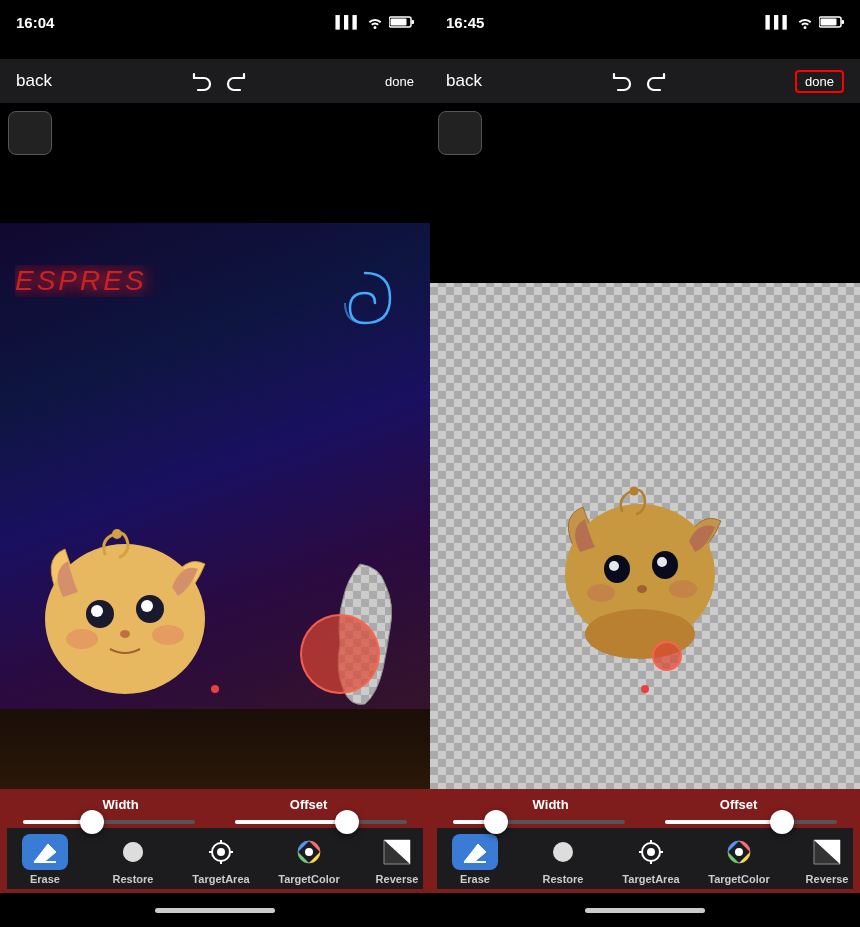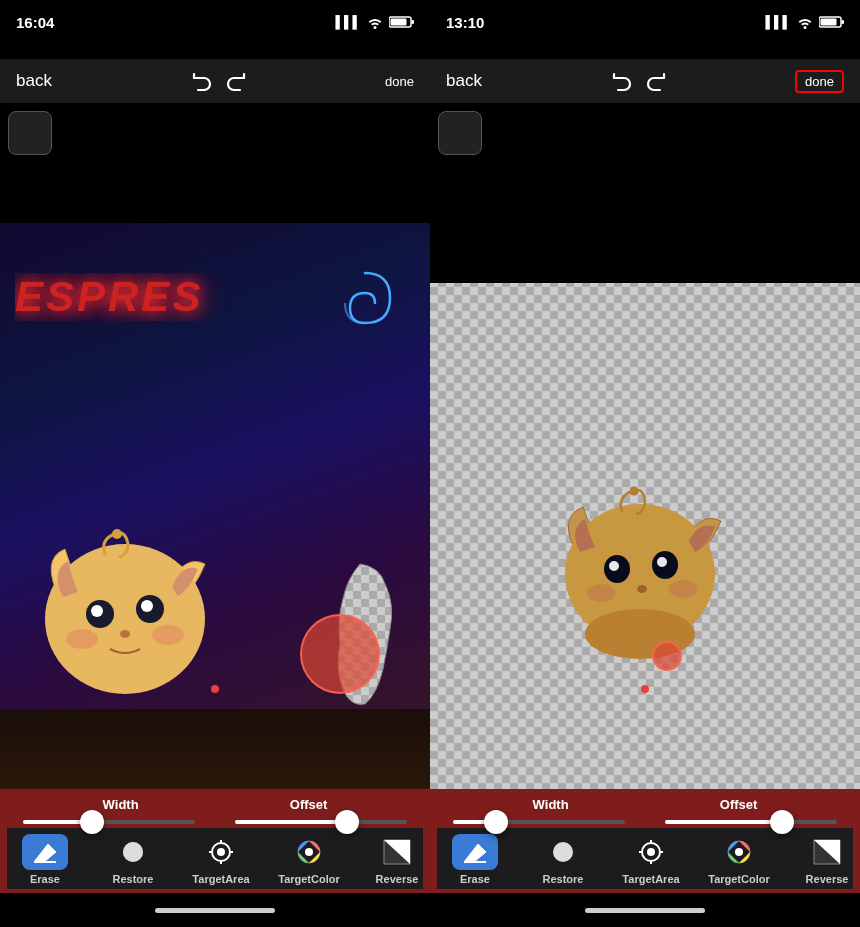--- a/index.html
+++ b/index.html
@@ -298,21 +298,21 @@
 
   <div class="canvas-area">
     <div class="checkerboard"></div>
     <div class="black-top"></div>
 
     <div class="thumbnail-box" style="z-index:20;"></div>
 
     <div class="image-layer left-image">
 
       <div style="position:absolute;top:0;left:0;right:0;bottom:0;background:linear-gradient(160deg,#120830 0%,#0d1540 25%,#1a1060 45%,#2a0a40 65%,#3a1820 100%);"></div>
-      <div style="position:absolute;top:50px;left:15px;right:0;font-size:42px;font-weight:700;color:#cc2222;text-shadow:0 0 15px #ff3333,0 0 30px #ff1111;letter-spacing:3px;font-style:italic;overflow:hidden;z-index:3;">ESPRES</div>
+      <div style="position:absolute;top:42px;left:15px;right:0;font-size:28px;font-weight:400;color:#cc2222;text-shadow:0 0 15px #ff3333,0 0 30px #ff1111;letter-spacing:3px;font-style:italic;overflow:hidden;z-index:3;">ESPRES</div>
 
       <svg style="position:absolute;top:40px;right:30px;z-index:3;" width="70" height="90" viewBox="0 0 70 90">
         <path d="M35 10 Q60 10 60 35 Q60 60 35 60 Q20 60 20 45 Q20 30 35 30 Q45 30 45 40" stroke="#44aaff" stroke-width="2.5" fill="none" stroke-linecap="round"></path>
         <path d="M35 60 Q15 60 15 40" stroke="#44aaff" stroke-width="2" fill="none" opacity="0.6"></path>
       </svg>
 
       <div style="position:absolute;bottom:0;left:0;right:0;height:80px;background:linear-gradient(180deg,#1a0e08 0%,#2a1808 100%);z-index:3;"></div>
 
       <svg style="position:absolute;bottom:60px;left:10px;z-index:4;" width="220" height="220" viewBox="0 0 220 220">
 
@@ -452,21 +452,21 @@
   <div class="home-indicator">
     <div class="home-bar"></div>
   </div>
 </div>
 
 <div class="divider"></div>
 
 <div class="phone-panel">
 
   <div class="status-bar">
-    <span class="time">13:10</span>
+    <span class="time">16:45</span>
     <div class="status-icons">
       <span>▌▌▌</span>
       <span>
         <svg width="16" height="14" viewBox="0 0 16 14" fill="white">
           <path d="M8 11a1.5 1.5 0 110 3 1.5 1.5 0 010-3zm0-3.5a5.5 5.5 0 013.9 1.6l-1.4 1.4A3.5 3.5 0 008 9.5a3.5 3.5 0 00-2.5 1l-1.4-1.4A5.5 5.5 0 018 7.5zm0-3.5a9 9 0 016.4 2.6l-1.4 1.4A7 7 0 008 6a7 7 0 00-5 2l-1.4-1.4A9 9 0 018 4z"></path>
         </svg>
       </span>
       <span>
         <svg width="25" height="12" viewBox="0 0 25 12" fill="white">
           <rect x="0" y="1" width="22" height="10" rx="2" ry="2" stroke="white" stroke-width="1.5" fill="none"></rect>

